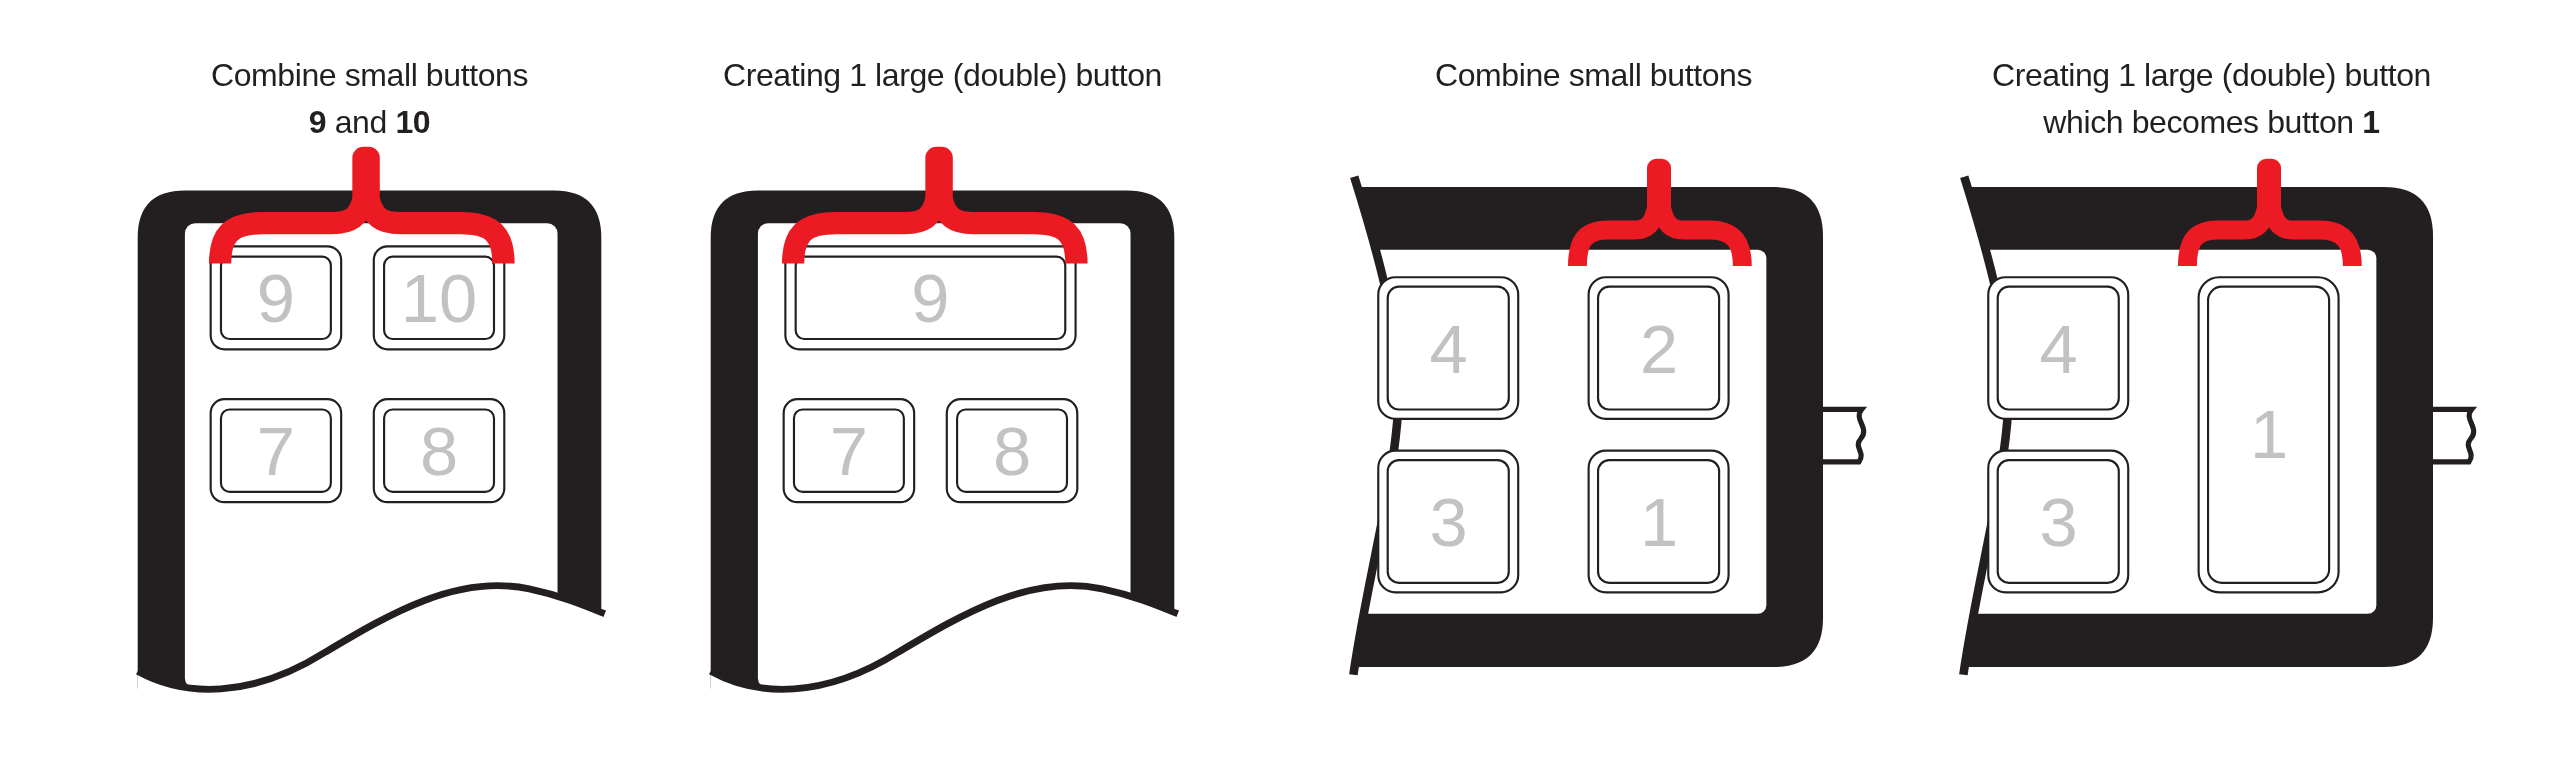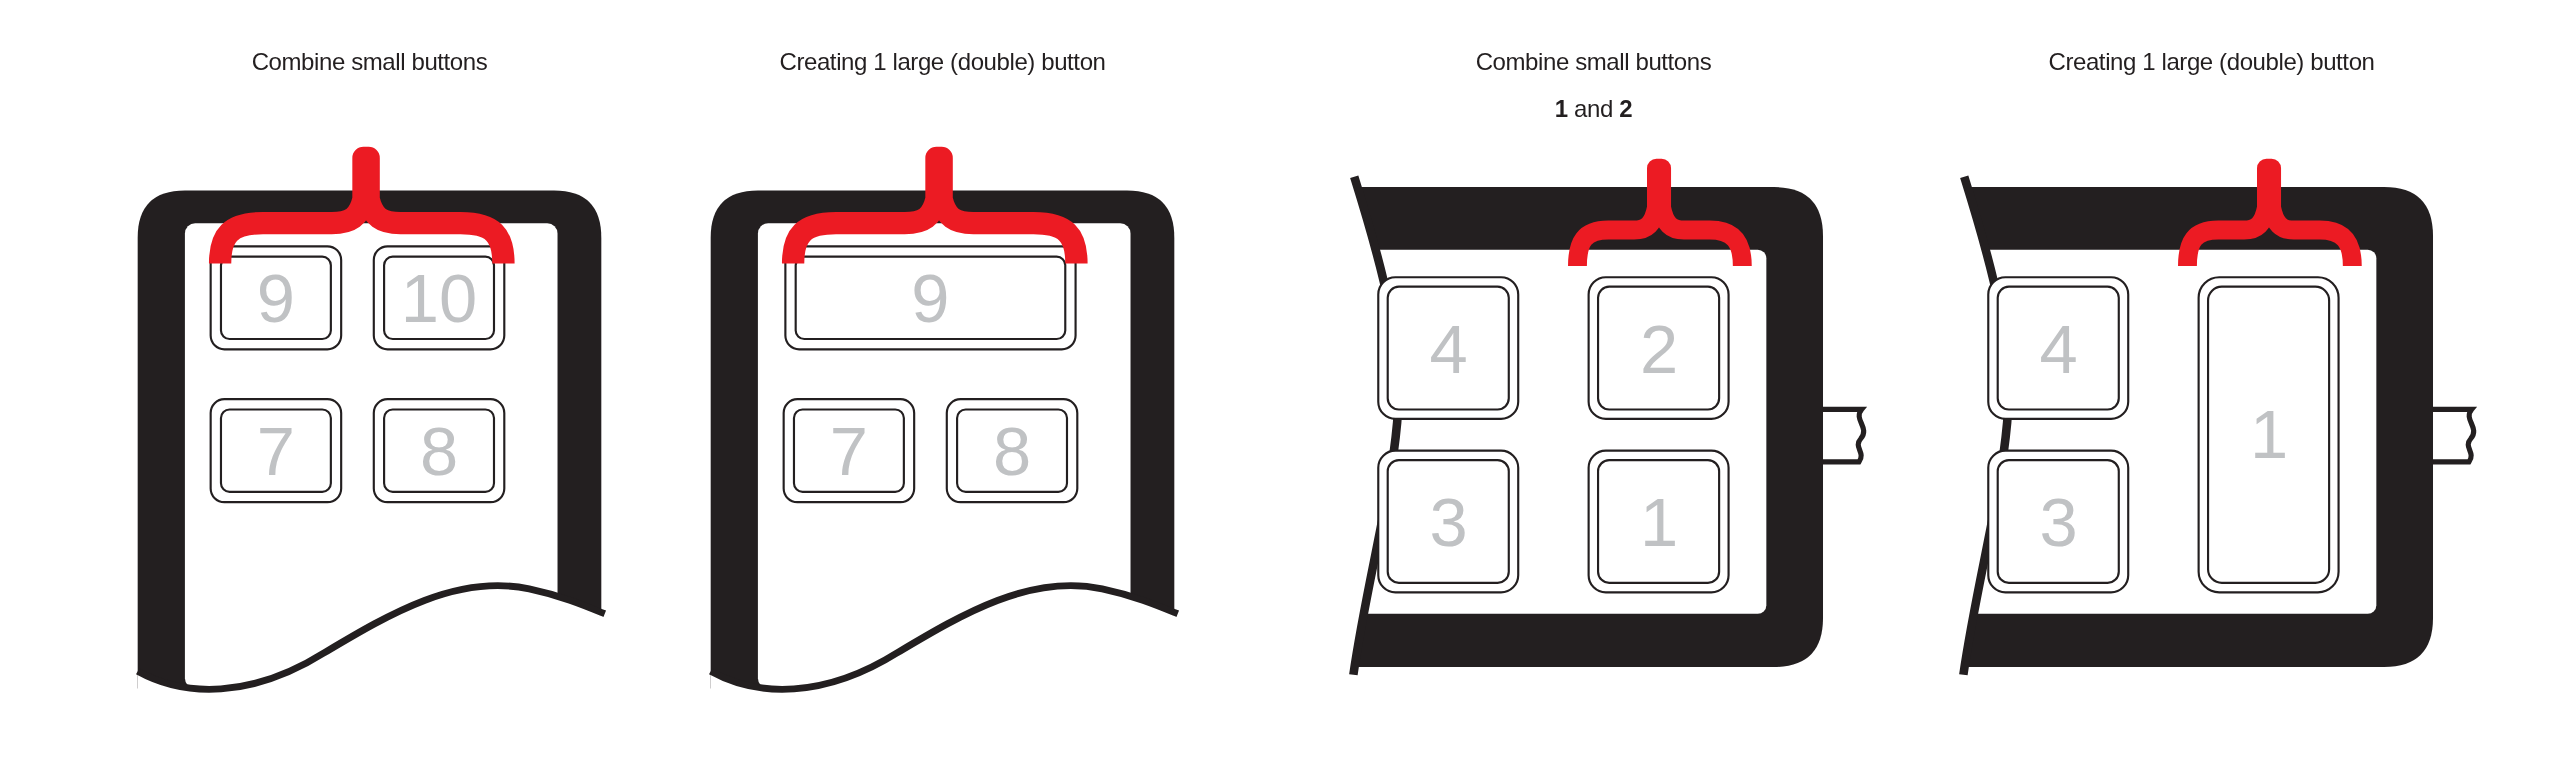--- a/index.html
+++ b/index.html
@@ -1,36 +1,37 @@
 <!DOCTYPE html>
 <html style="font-size:13.7px"><head>
 <meta charset="utf-8">
 <style>
   html,body{margin:0;padding:0;background:#ffffff;}
   body{width:2576px;height:776px;position:relative;font-family:"Liberation Sans",sans-serif;overflow:hidden;}
-  .panel-title{position:absolute;top:38px;width:515px;text-align:center;color:#231F20;
-    font-size:24px;letter-spacing:-0.4px;line-height:47px;font-weight:400;}
+  .panel-title{position:absolute;top:52px;width:515px;text-align:center;color:#231F20;
+    font-size:32px;letter-spacing:-0.4px;line-height:47px;font-weight:400;}
   .panel-title b{font-weight:700;}
   .device{position:absolute;top:139px;}
   .btn-outer{fill:#ffffff;stroke:#231F20;stroke-width:2.5;}
   .btn-inner{fill:none;stroke:#231F20;stroke-width:2.5;}
   .digit{font-family:"Liberation Sans",sans-serif;font-size:80px;text-anchor:middle;}
   .frame{fill:#231F20;}
   .window{fill:#ffffff;}
   .wave-mask{fill:#ffffff;stroke:none;}
   .wave-stroke{fill:none;stroke:#231F20;}
   .brace{fill:none;stroke-width:26;stroke-linejoin:round;}
   .brace-sm{fill:none;stroke-width:22;stroke-linejoin:round;}
   .tab{fill:#ffffff;stroke:#231F20;stroke-width:6;}
 </style>
 </head>
 <body>
 
 <div class="panel-title" style="left:112px;">
   <div><span>Combine small buttons</span></div>
+  <div><b>9</b><span> and </span><b>10</b></div>
 </div>
 
 <svg class="device" style="left:129px;" width="481" height="601" viewBox="0 0 560 700">
   <path class="frame" d="M10,640 L10,115 Q10,60 65,60 L495,60 Q550,60 550,115 L550,640 Z"></path>
   <rect class="window" x="65" y="98" width="434" height="542" rx="12"></rect>
   <path class="wave-mask" d="M10,620 C64,650 142,652 228,598 C302,554 382,506 466,524 C504,532 532,544 554,553 L554,700 L10,700 Z"></path>
   <path class="wave-stroke" stroke-width="8" d="M10,620 C64,650 142,652 228,598 C302,554 382,506 466,524 C504,532 532,544 554,553"></path>
   <g>
     <rect class="btn-outer" x="95" y="125" width="152" height="120" rx="16"></rect>
     <rect class="btn-inner" x="107" y="137" width="128" height="96" rx="10"></rect>
@@ -76,21 +77,20 @@
   <g>
     <rect class="btn-outer" x="285" y="303" width="152" height="120" rx="16"></rect>
     <rect class="btn-inner" x="297" y="315" width="128" height="96" rx="10"></rect>
     <text class="digit" x="361" y="391" fill="#C0C2C4">8</text>
   </g>
   <path class="brace" d="M106,145 C106,112 118,98 156,98 L236,98 C258,98 268,91 273,70 L273,22 L279,22 L279,70 C284,91 294,98 316,98 L386,98 C424,98 436,112 436,145" stroke="#EC1B23"></path>
 </svg>
 
 <div class="panel-title" style="left:1336px;">
   <div><span>Combine small buttons</span></div>
-  <div><b>1</b><span> and </span><b>2</b></div>
 </div>
 
 <svg class="device" style="left:1301px;" width="601" height="601" viewBox="0 0 700 700">
   <path class="tab" d="M590,315 L653,315 C643,327 663,336 652,349 C643,359 658,365 650,376 L590,376 Z"></path>
   <path class="frame" d="M40,56 L551,56 Q608,56 608,113 L608,558 Q608,615 551,615 L40,615 Z"></path>
   <rect class="window" x="34" y="129" width="508" height="424" rx="10"></rect>
   <path class="wave-mask" d="M62,40 C95,150 120,240 112,330 C104,420 76,520 60,628 L0,628 L0,40 Z"></path>
   <path class="wave-stroke" stroke-width="10" d="M62,44 C95,150 120,240 112,330 C104,420 76,520 61,624"></path>
   <g>
     <rect class="btn-outer" x="90" y="161" width="163" height="165" rx="20"></rect>
@@ -110,20 +110,21 @@
   <g>
     <rect class="btn-outer" x="335" y="363" width="163" height="165" rx="20"></rect>
     <rect class="btn-inner" x="346" y="374" width="141" height="143" rx="13"></rect>
     <text class="digit" x="417" y="474" fill="#C0C2C4">1</text>
   </g>
   <path class="brace-sm" d="M322,148 C322,120 330,106 358,106 L388,106 C403,106 410,99 414,80 L414,34 L420,34 L420,80 C424,99 431,106 446,106 L476,106 C504,106 514,120 514,148" stroke="#EC1B23"></path>
 </svg>
 
 <div class="panel-title" style="left:1954px;">
   <div><span>Creating 1 large (double) button</span></div>
+  <div><span>which becomes button </span><b>1</b></div>
 </div>
 
 <svg class="device" style="left:1911px;" width="601" height="601" viewBox="0 0 700 700">
   <path class="tab" d="M590,315 L653,315 C643,327 663,336 652,349 C643,359 658,365 650,376 L590,376 Z"></path>
   <path class="frame" d="M40,56 L551,56 Q608,56 608,113 L608,558 Q608,615 551,615 L40,615 Z"></path>
   <rect class="window" x="34" y="129" width="508" height="424" rx="10"></rect>
   <path class="wave-mask" d="M62,40 C95,150 120,240 112,330 C104,420 76,520 60,628 L0,628 L0,40 Z"></path>
   <path class="wave-stroke" stroke-width="10" d="M62,44 C95,150 120,240 112,330 C104,420 76,520 61,624"></path>
   <g>
     <rect class="btn-outer" x="90" y="161" width="163" height="165" rx="20"></rect>

